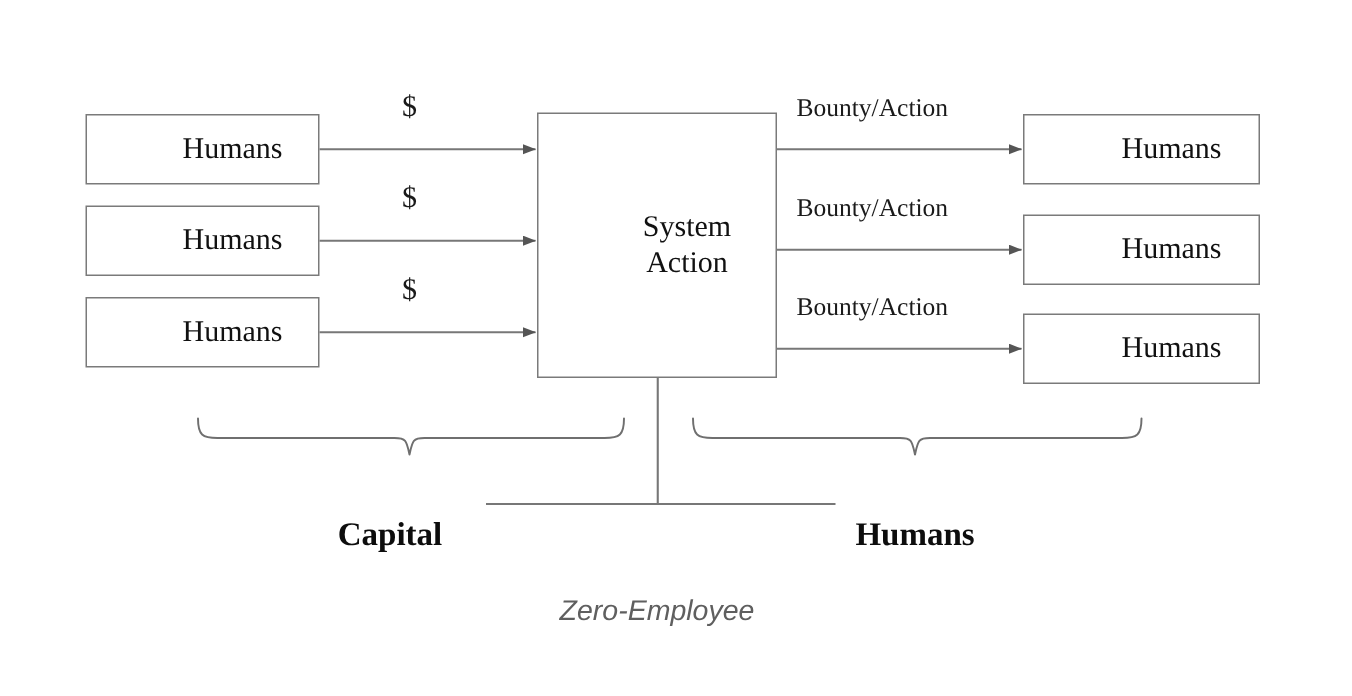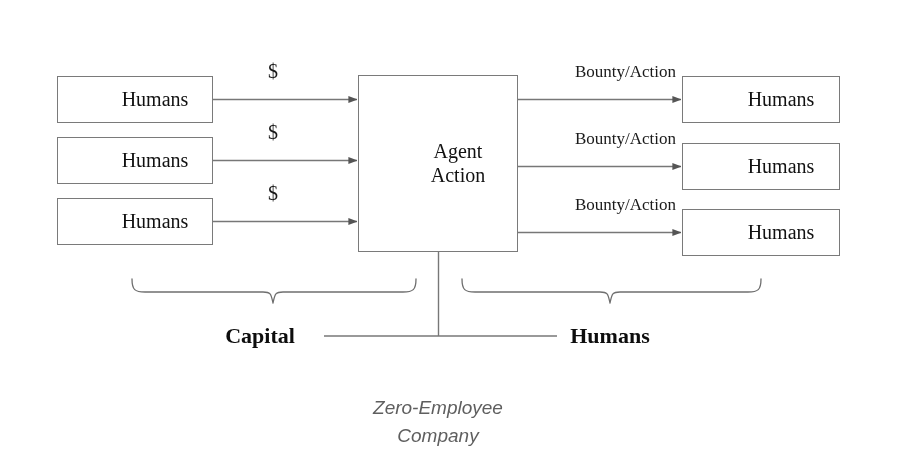--- a/index.html
+++ b/index.html
@@ -47,30 +47,30 @@
     font-family: "Liberation Serif", serif;
     color: #1a1a1a;
     white-space: nowrap;
     text-align: center;
   }
   .edge-label.money {
     font-size: 20px;
   }
   .edge-label.bounty {
     font-size: 17px;
-    margin-left: 44px;
   }
   .group-label {
     position: absolute;
     font-family: "Liberation Serif", serif;
     font-weight: bold;
     font-size: 22px;
     color: #0d0d0d;
     white-space: nowrap;
     text-align: center;
+    margin-top: 20px;
   }
   .caption {
     position: absolute;
     font-family: "Liberation Sans", sans-serif;
     font-style: italic;
     font-size: 19px;
     color: #5f5f5f;
     text-align: center;
     line-height: 1.45;
     white-space: nowrap;
@@ -131,21 +131,21 @@
     <span>$</span>
   </div>
   <div class="edge-label money" style="left:243px; top:121px; width:60px;">
     <span>$</span>
   </div>
   <div class="edge-label money" style="left:243px; top:182px; width:60px;">
     <span>$</span>
   </div>
 
   <div class="node-box center-node" style="left:358px; top:75px; width:160px; height:177px; flex-direction:column;">
-    <span>Agent</span>
+    <span>System</span>
     <span>Action</span>
   </div>
 
   <div class="edge-label bounty" style="left:531px; top:62px;">
     <span>Bounty/Action</span>
   </div>
   <div class="edge-label bounty" style="left:531px; top:129px;">
     <span>Bounty/Action</span>
   </div>
   <div class="edge-label bounty" style="left:531px; top:195px;">
@@ -164,16 +164,15 @@
 
   <div class="group-label" style="left:200px; top:323px; width:120px;">
     <span>Capital</span>
   </div>
   <div class="group-label" style="left:550px; top:323px; width:120px;">
     <span>Humans</span>
   </div>
 
   <div class="caption" style="left:288px; top:366px; width:300px;margin-top:28px;">
     <div>Zero-Employee</div>
-    <div>Company</div>
   </div>
 
 </div>
 
 </body></html>

